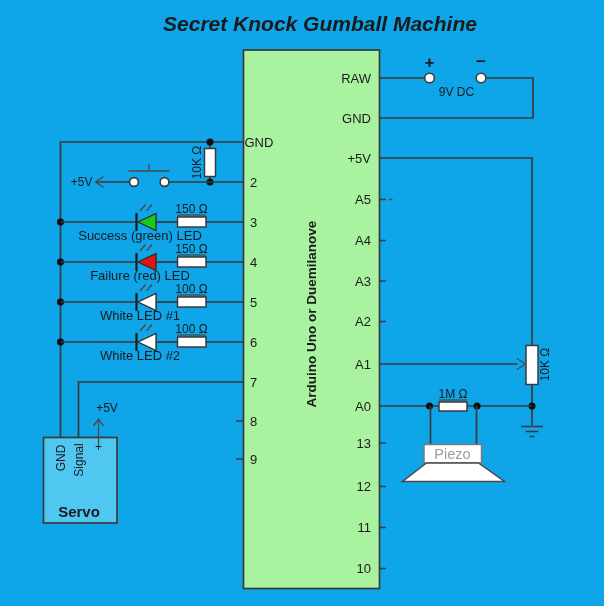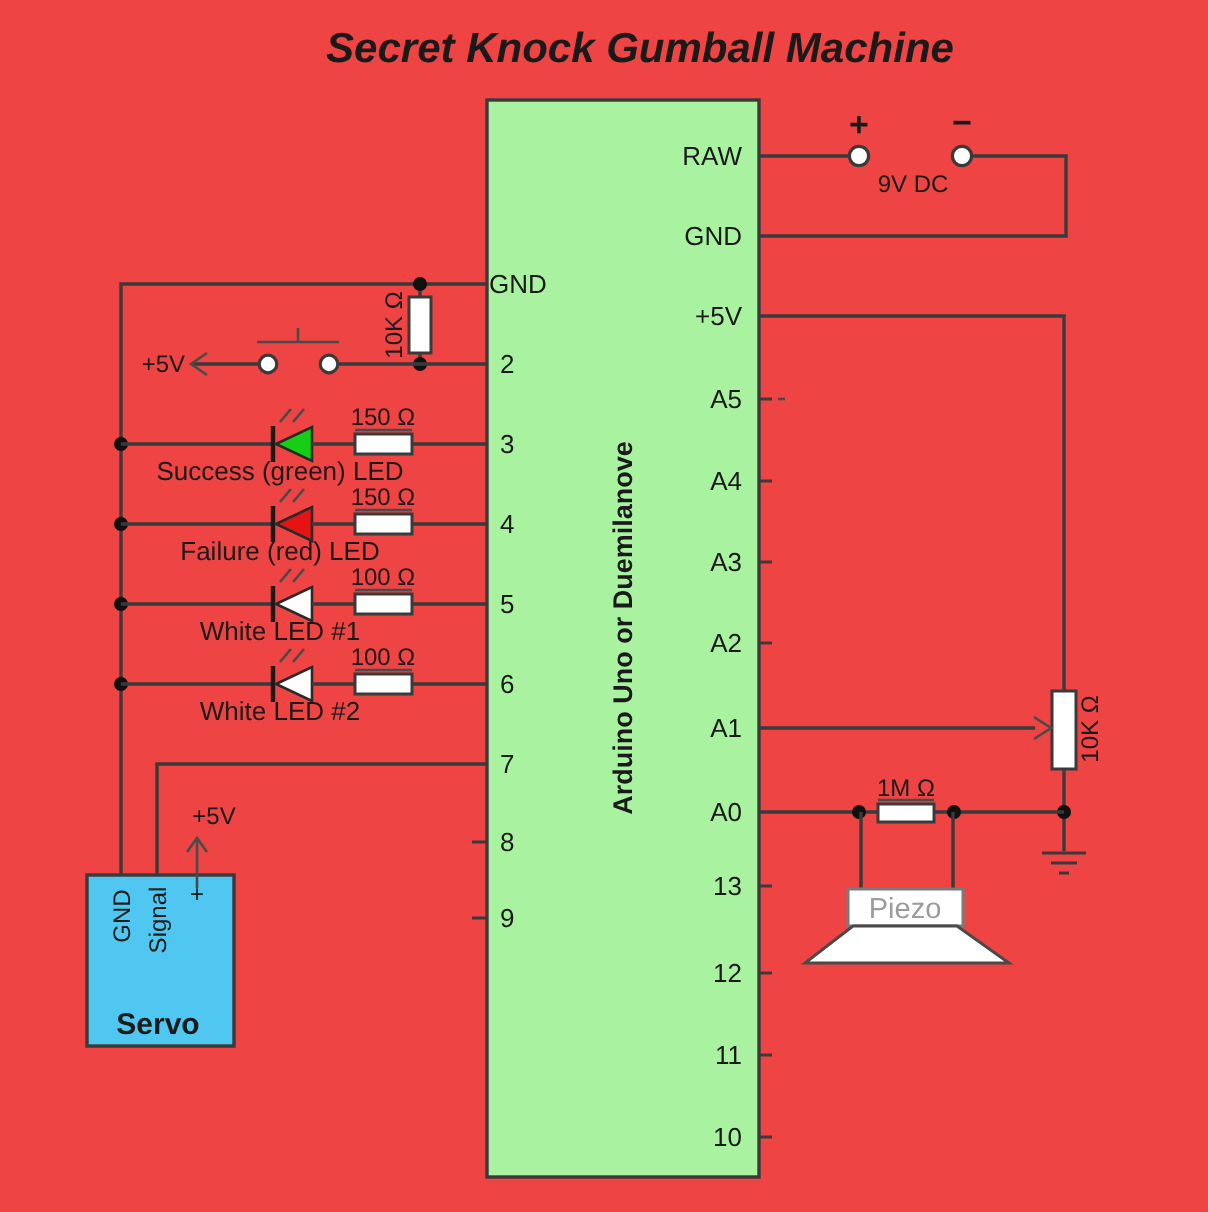--- a/index.html
+++ b/index.html
@@ -1,16 +1,16 @@
 <!DOCTYPE html>
 <html><head>
 <meta charset="utf-8">
 <style>
   html,body{margin:0;padding:0;background:#fff;}
-  #stage{position:relative;width:604px;height:606px;background:#ef4444;overflow:hidden;
+  #stage{position:relative;width:604px;height:606px;background:#0ea5e9;overflow:hidden;
          font-family:"Liberation Sans",sans-serif;}
   svg{display:block;}
   text{font-family:"Liberation Sans",sans-serif;fill:#1a1a1a;}
   .wire{stroke:#3a3a3a;stroke-width:1.7;fill:none;}
   .tick{stroke:#3a3a3a;stroke-width:1.5;fill:none;}
   .thin{stroke:#4a4a4a;stroke-width:1.3;fill:none;}
   .board{stroke:#3a3a3a;stroke-width:1.7;}
   .resistor{fill:#ffffff;stroke:#3a3a3a;stroke-width:1.5;}
   .term{fill:#ffffff;stroke:#3a3a3a;stroke-width:1.6;}
   .dot{fill:#101010;stroke:none;}

